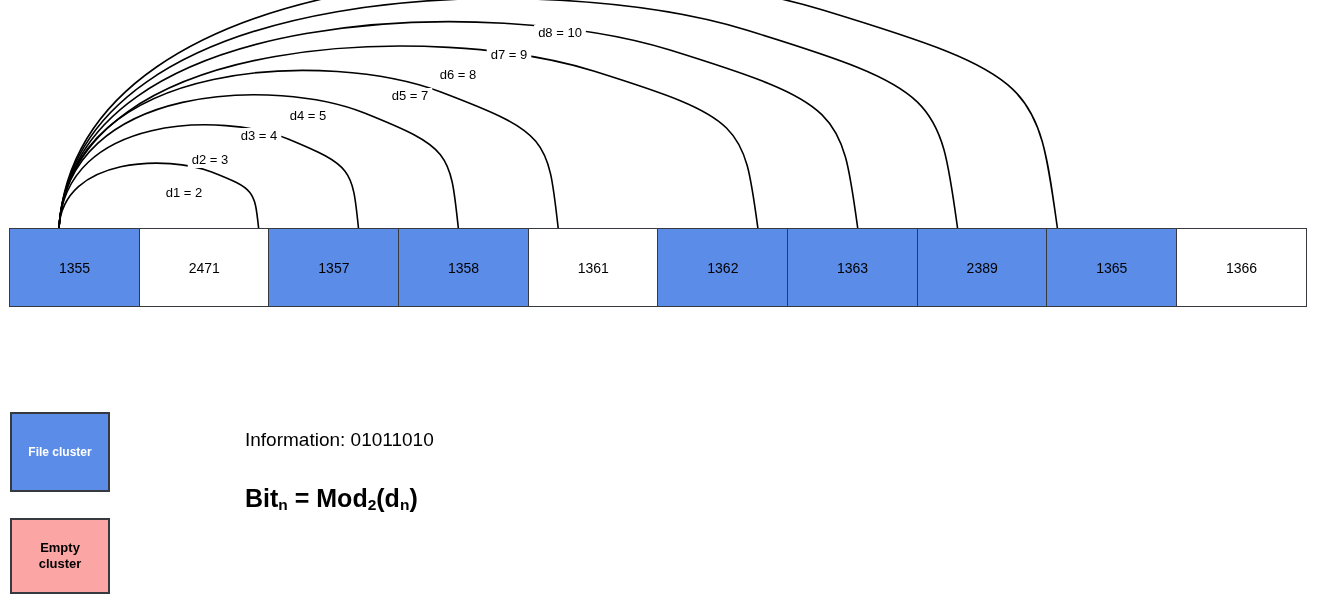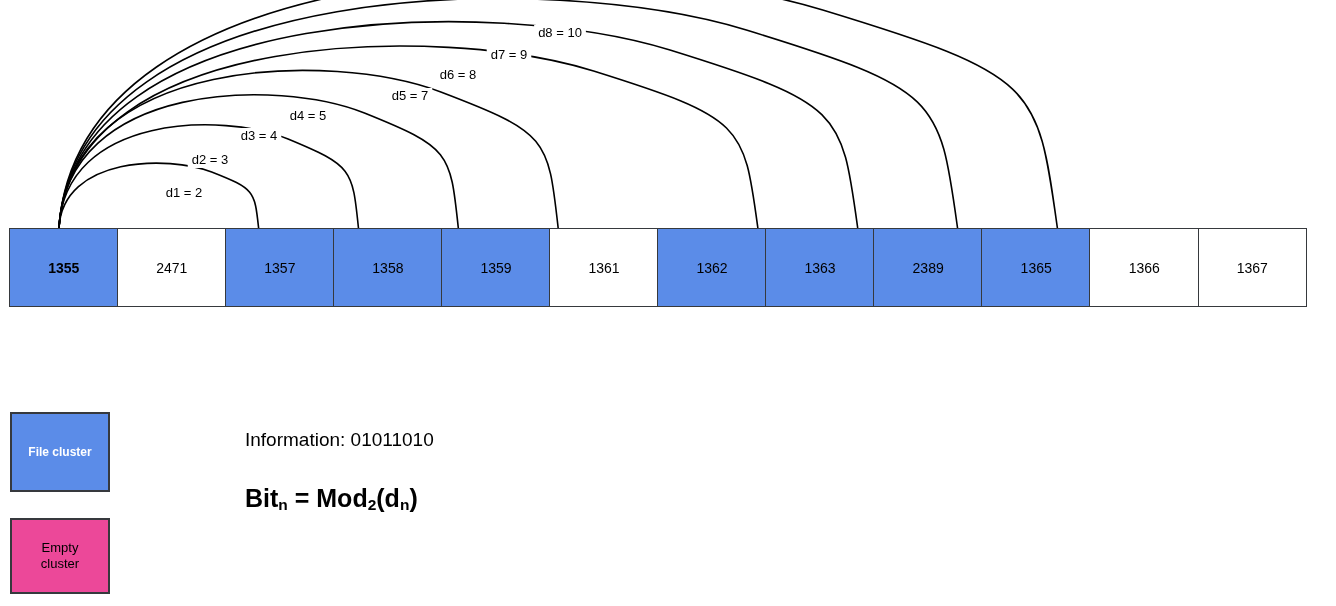--- a/index.html
+++ b/index.html
@@ -68,21 +68,21 @@
     margin-left: -1.5px;
     display: flex;
     align-items: center;
     justify-content: center;
     font-size: 14px;
     line-height: 1;
     background: #ffffff;
     color: #000000;
     user-select: none;
   }
-  .cluster-cell:first-child { margin-left: 0; font-weight: bold; }
+  .cluster-cell:first-child { margin-left: 0; }
   .cluster-cell.filled {
     background: #5b8ce8;
     color: #000000;
   }
 
   
   #legend {
     position: absolute;
     left: 10px;
     top: 412px;
@@ -101,24 +101,24 @@
   #legend-file-cluster {
     height: 80px;
     background: #5b8ce8;
     color: #ffffff;
     font-size: 12px;
     font-weight: bold;
   }
   #legend-empty-cluster {
     margin-top: 26px;
     height: 76px;
-    background: #ec4899;
+    background: #fca5a5;
     color: #000000;
     font-size: 13px;
-    font-weight: normal;
+    font-weight: bold;
   }
   .legend-label-line { display: block; }
 
   
   #notes {
     position: absolute;
     left: 245px;
     top: 430px;
     width: 500px;
   }
@@ -196,43 +196,37 @@
       </div>
       <div class="cluster-cell">
         <span>2471</span>
       </div>
       <div class="cluster-cell filled">
         <span>1357</span>
       </div>
       <div class="cluster-cell filled">
         <span>1358</span>
       </div>
-      <div class="cluster-cell filled">
-        <span>1359</span>
-      </div>
       <div class="cluster-cell">
         <span>1361</span>
       </div>
       <div class="cluster-cell filled">
         <span>1362</span>
       </div>
       <div class="cluster-cell filled">
         <span>1363</span>
       </div>
       <div class="cluster-cell filled">
         <span>2389</span>
       </div>
       <div class="cluster-cell filled">
         <span>1365</span>
       </div>
       <div class="cluster-cell">
         <span>1366</span>
-      </div>
-      <div class="cluster-cell">
-        <span>1367</span>
       </div>
     </div>
 
   <div id="legend">
     <div class="legend-box" id="legend-file-cluster">
       <span>File cluster</span>
     </div>
     <div class="legend-box" id="legend-empty-cluster">
       <span>
         <span class="legend-label-line">Empty</span>

